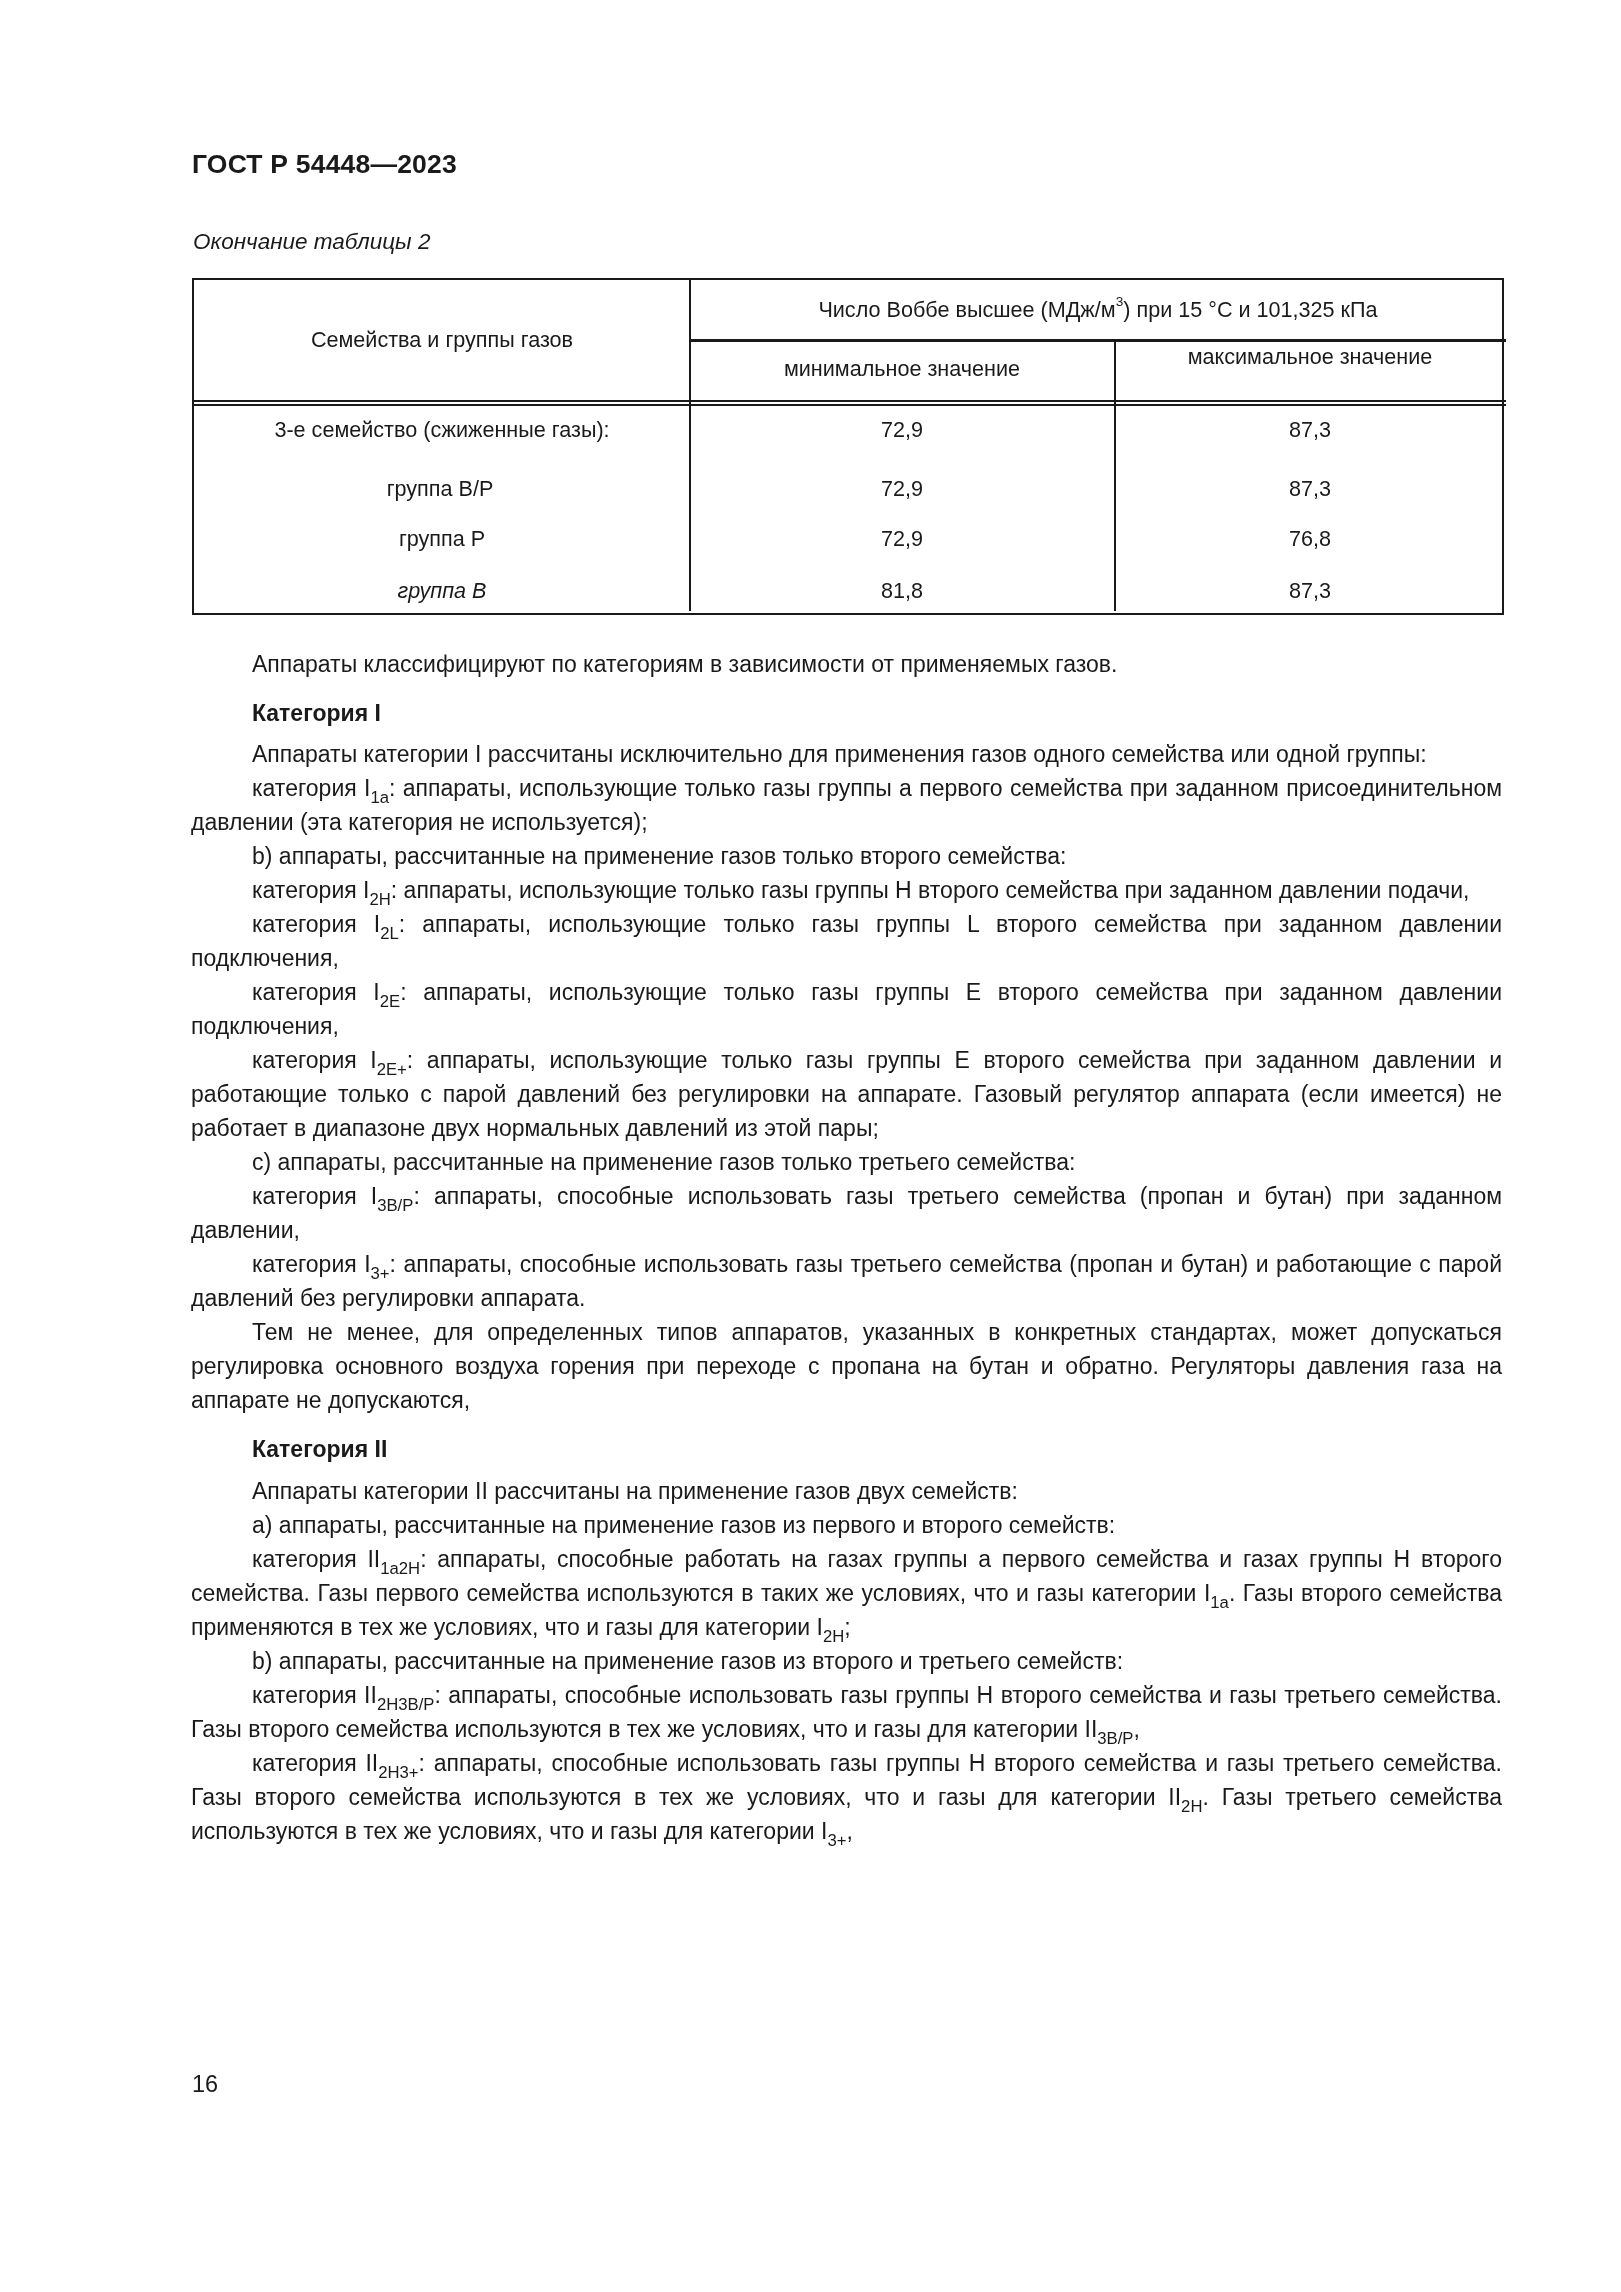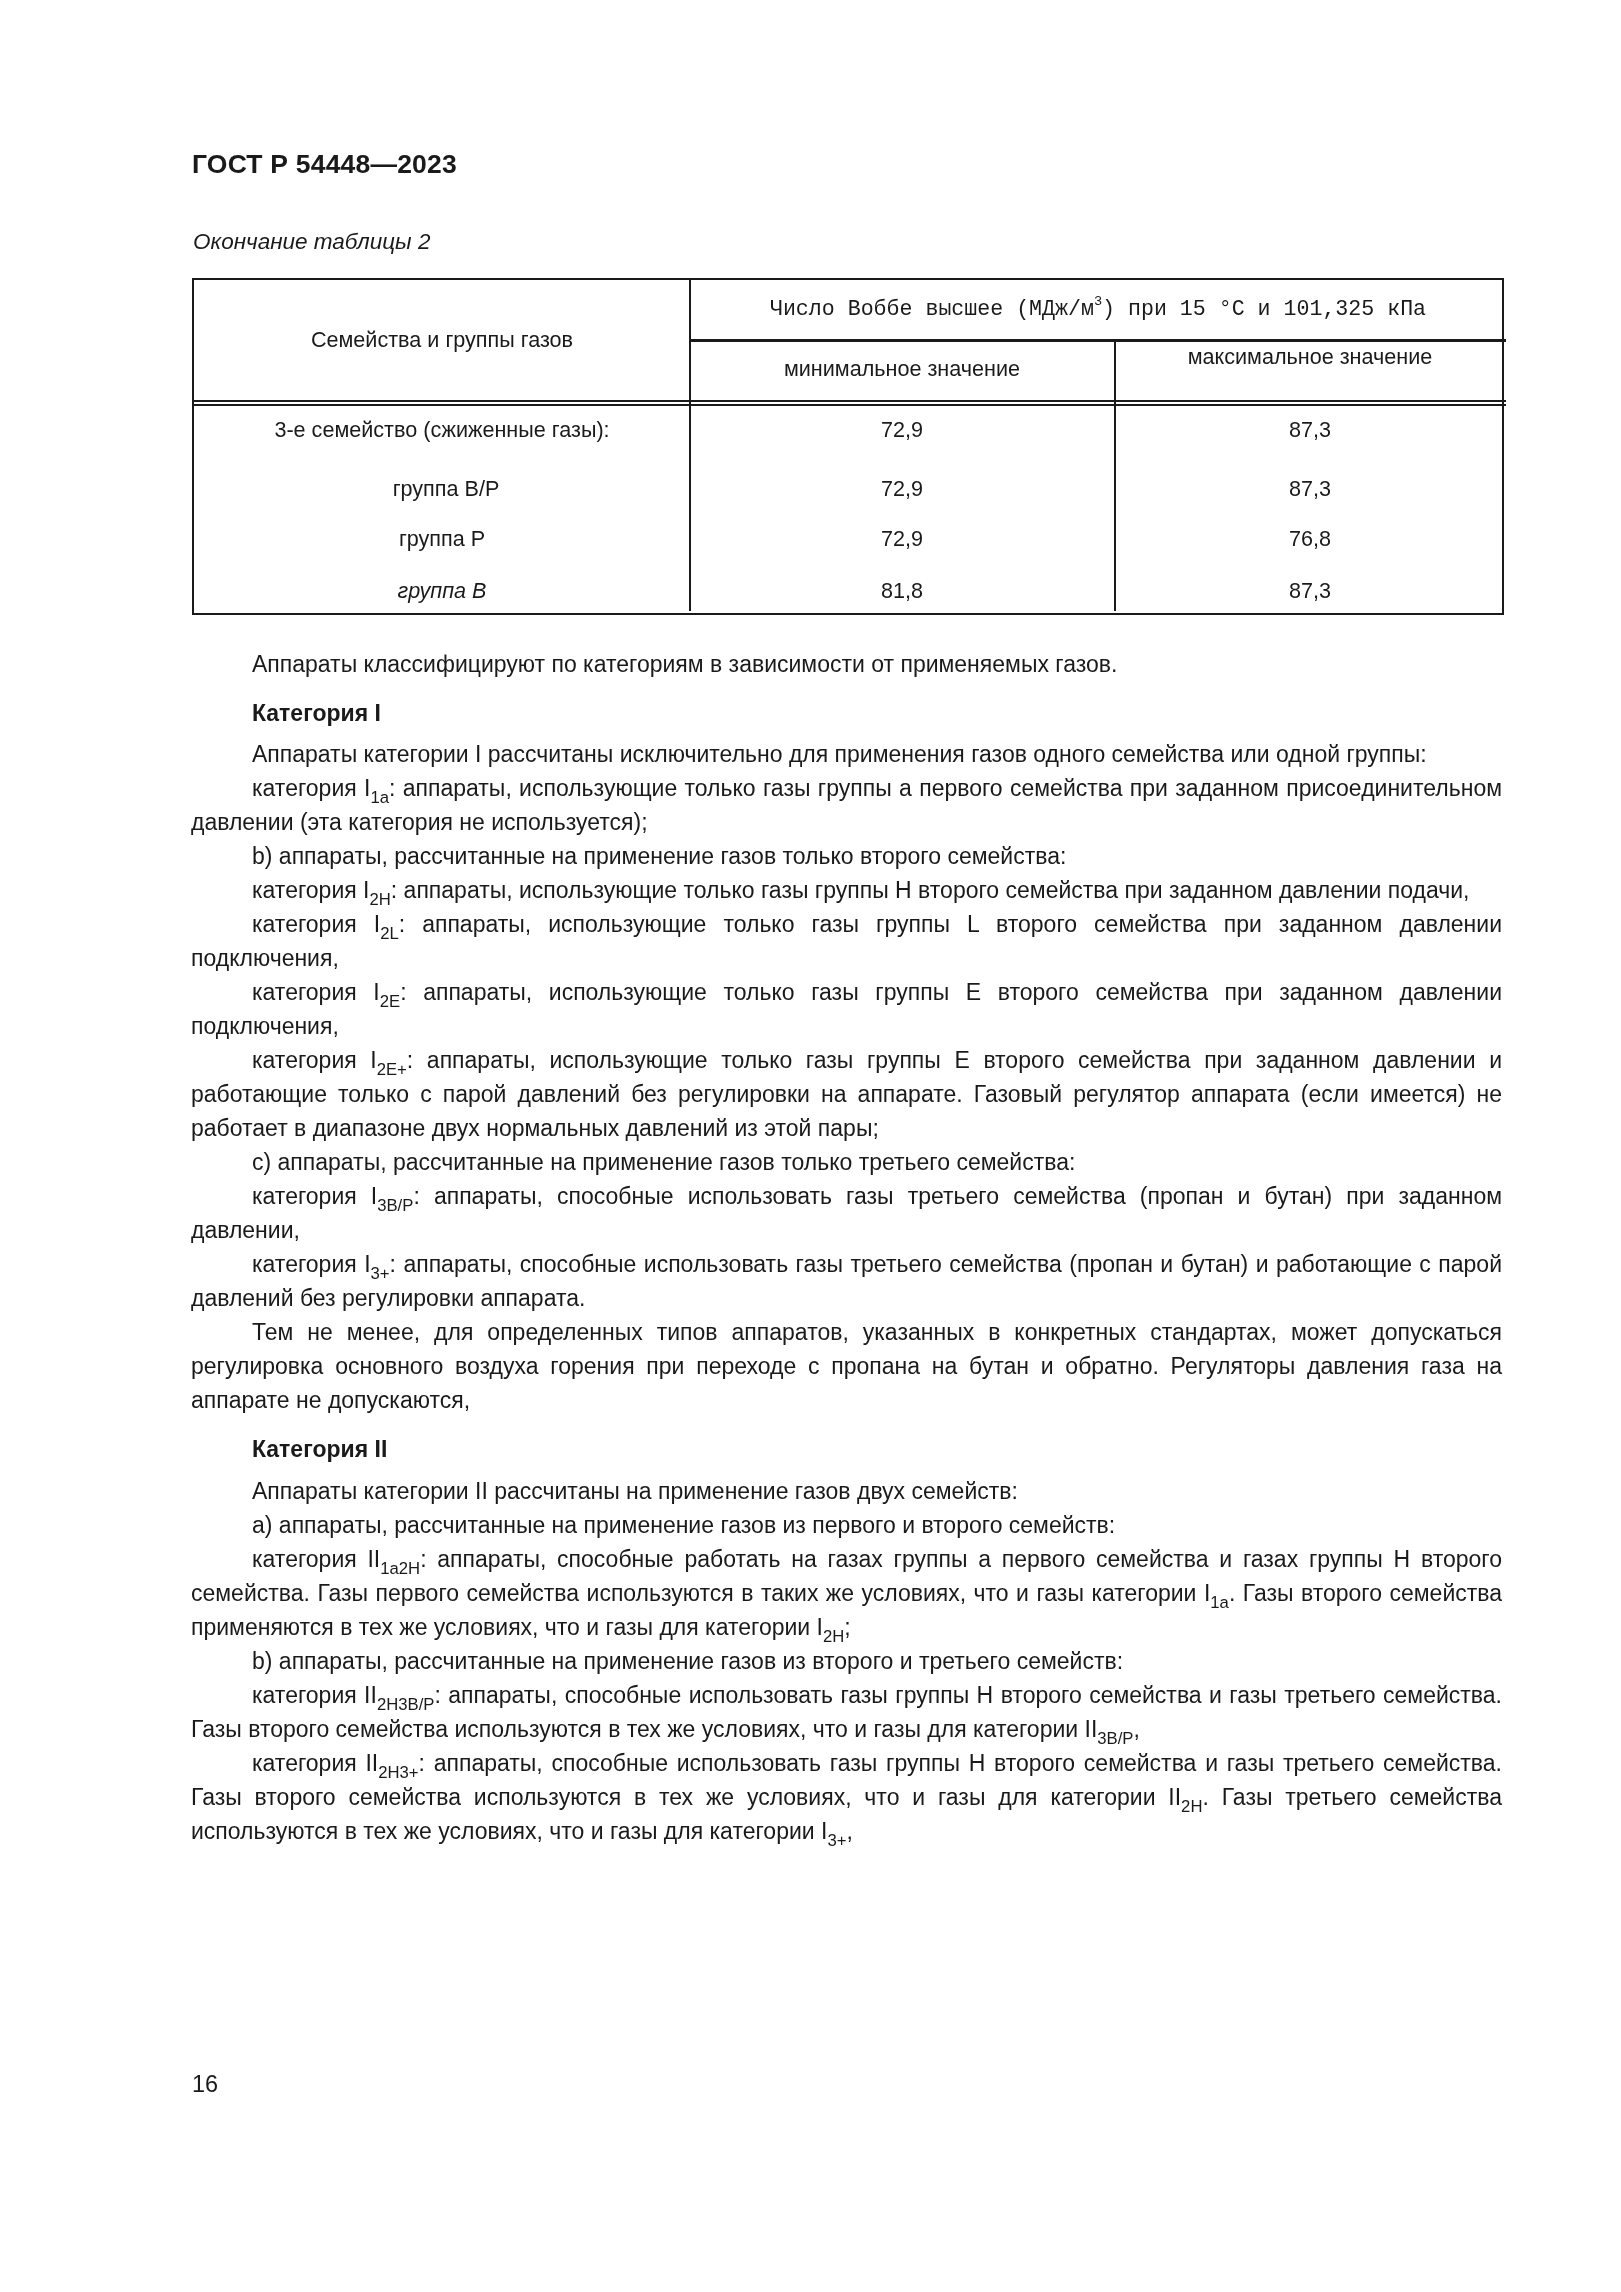--- a/index.html
+++ b/index.html
@@ -46,31 +46,31 @@
 <div class="gtable">
 
   <div class="line" style="left:495px; top:0; width:2px; height:331px;"></div>
   <div class="line" style="left:920px; top:59px; width:2px; height:272px;"></div>
 
   <div class="line" style="left:495px; top:59px; width:817px; height:2.9px;"></div>
   <div class="line" style="left:0; top:120px; width:1312px; height:2px;"></div>
   <div class="line" style="left:0; top:124px; width:1312px; height:2px;"></div>
 
   <div class="cell-text" style="left:248px; top:47px;">Семейства и группы газов</div>
-  <div class="cell-text" style="left:904px; top:16.7px;font-family:Liberation Mono, monospace;">
+  <div class="cell-text" style="left:904px; top:16.7px;">
     <span>Число Воббе высшее (МДж/м</span><sup>3</sup><span>) при 15 °С и 101,325 кПа</span>
   </div>
   <div class="cell-text" style="left:708px; top:76px;text-align:right;">минимальное значение</div>
   <div class="cell-text" style="left:1116px; top:64px;">максимальное значение</div>
 
   <div class="cell-text" style="left:248px; top:137px;text-align:center;">3-е семейство (сжиженные газы):</div>
   <div class="cell-text" style="left:708px; top:137px;">72,9</div>
   <div class="cell-text" style="left:1116px; top:137px;">87,3</div>
 
-  <div class="cell-text" style="left:252px; top:196px;">группа В/Р</div>
+  <div class="cell-text" style="left:246px; top:196px;">группа В/Р</div>
   <div class="cell-text" style="left:708px; top:196px;">72,9</div>
   <div class="cell-text" style="left:1116px; top:196px;">87,3</div>
 
   <div class="cell-text" style="left:248px; top:246px;">группа Р</div>
   <div class="cell-text" style="left:708px; top:246px;">72,9</div>
   <div class="cell-text" style="left:1116px; top:246px;">76,8</div>
 
   <div class="cell-text" style="left:248px; top:298px;font-style:italic;">группа В</div>
   <div class="cell-text" style="left:708px; top:298px;">81,8</div>
   <div class="cell-text" style="left:1116px; top:298px;">87,3</div>

